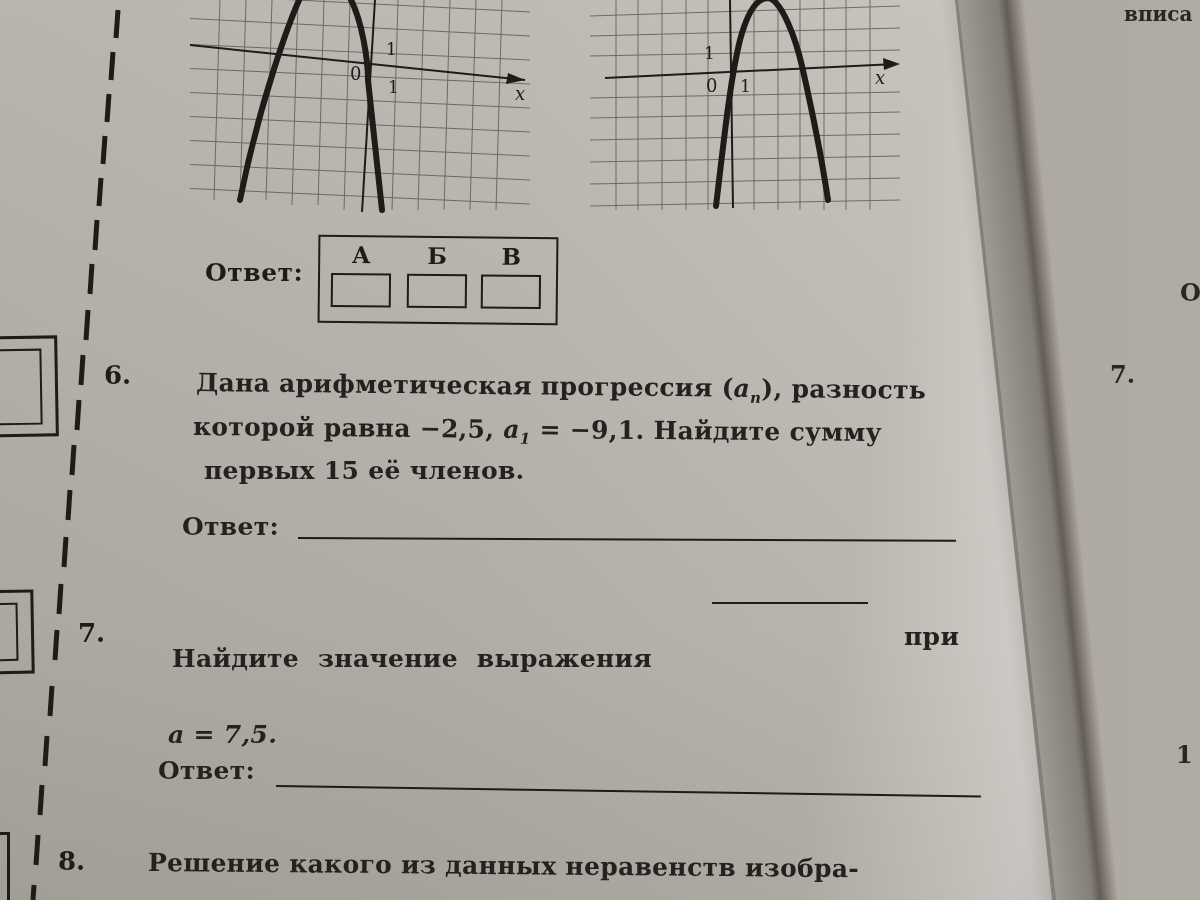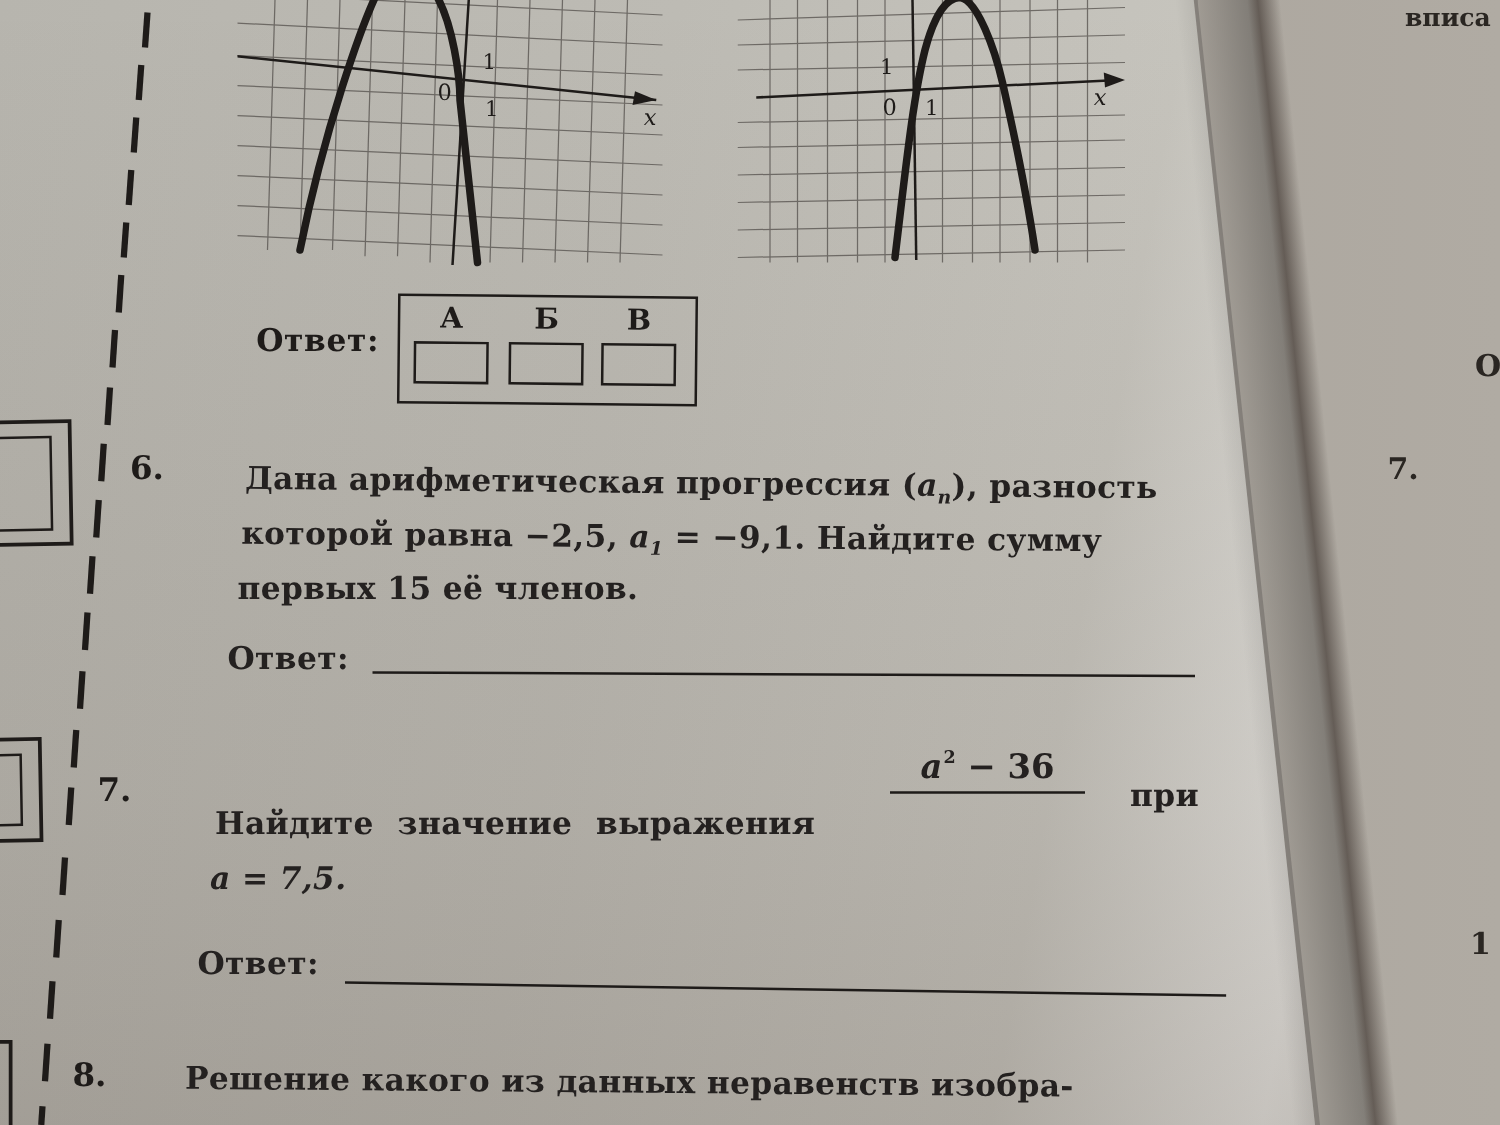--- a/index.html
+++ b/index.html
@@ -202,34 +202,33 @@
   </div>
 </div>
 
 <span class="task-num" style="left:104px; top:360px;">6.</span>
 <div class="task-text" style="left:196px; top:368px; transform:rotate(0.6deg); transform-origin:left;">
   <span>Дана арифметическая прогрессия (</span><span class="it">a</span><sub class="s">n</sub><span>), разность</span>
 </div>
 <div class="task-text" style="left:193px; top:412px; transform:rotate(0.5deg); transform-origin:left;">
   <span>которой равна −2,5, </span><span class="it">a</span><sub class="s">1</sub><span> = −9,1. Найдите сумму</span>
 </div>
-<div class="task-text" style="left:190px; top:456px;">
+<div class="task-text" style="left:204px; top:456px;">
   <span>первых 15 её членов.</span>
 </div>
 <span class="task-text" style="left:182px; top:512px;">Ответ:</span>
 <div class="line" style="left:298px; top:537px; width:658px; transform:rotate(0.25deg);"></div>
 
 <span class="task-num" style="left:78px; top:618px;">7.</span>
 <span class="task-text" style="left:172px; top:620px; word-spacing:10px;margin-top:24px;">Найдите значение выражения</span>
 <div class="fraction">
-  <span class="num"><span class="it">a</span><sup>2</sup><span> − 36</span></span>
   <span class="bar"></span>
 </div>
 <span class="task-text" style="left:904px; top:622px;text-align:center;">при</span>
-<span class="task-text it" style="left:168px; top:688px;font-style:italic;">a = 7,5.</span>
+<span class="task-text it" style="left:168px; top:720px;font-style:italic;">a = 7,5.</span>
 <span class="task-text" style="left:158px; top:756px;">Ответ:</span>
 <div class="line" style="left:276px; top:785px; width:705px; transform:rotate(0.85deg);"></div>
 
 <span class="task-num" style="left:58px; top:846px;">8.</span>
 <span class="task-text" style="left:148px; top:848px; transform:rotate(0.5deg); transform-origin:left;">Решение какого из данных неравенств изобра-</span>
 
 <span class="right-text" style="left:1124px; top:2px; font-size:20px;">вписа</span>
 <span class="right-text" style="left:1180px; top:278px;">О</span>
 <span class="right-text" style="left:1110px; top:360px;">7.</span>
 <span class="right-text" style="left:1176px; top:740px;">1</span>

